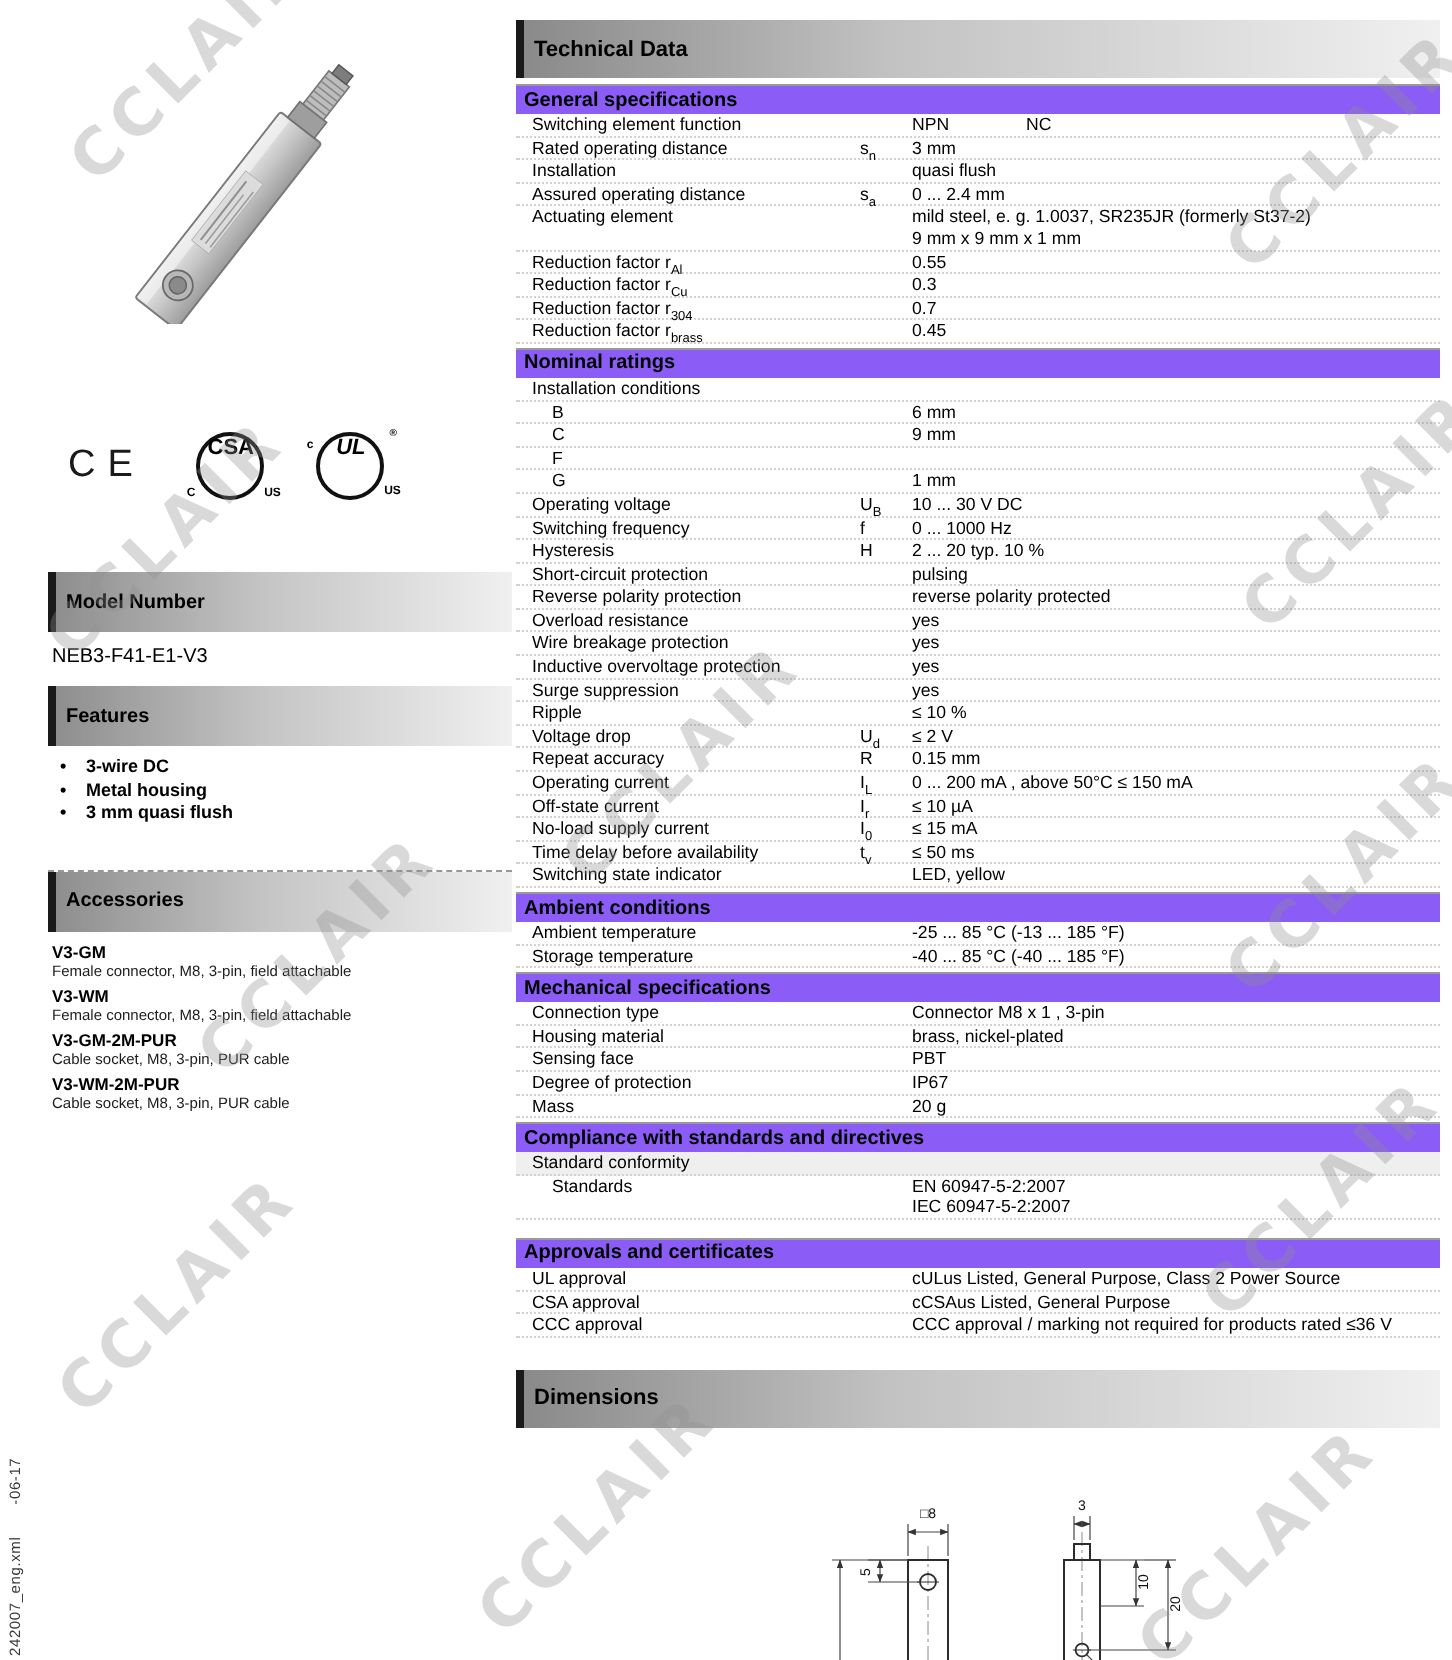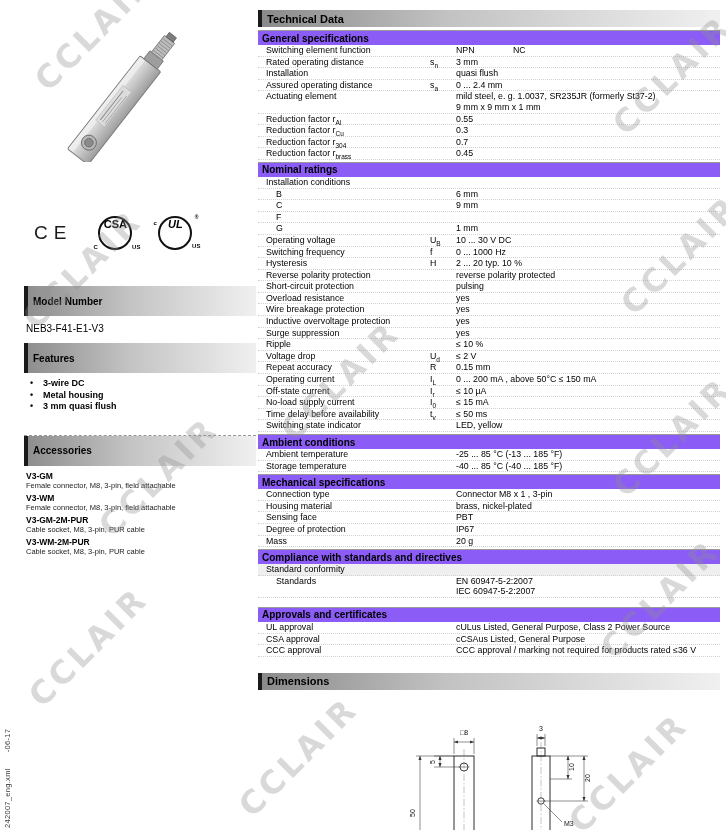--- a/index.html
+++ b/index.html
@@ -17,21 +17,21 @@
   .ce{font-size:19px;letter-spacing:6px;color:#1a1a1a}
   .lg-circ{position:relative;width:34px;height:34px;border:2.5px solid #111;border-radius:50%;
            display:flex;align-items:flex-start;justify-content:center;font-weight:bold;flex:0 0 auto}
   .lg-main{font-size:11px;font-weight:bold;font-style:italic}
   .lg-sm{position:absolute;font-size:6px;font-weight:bold;font-style:normal}
   .csa-c{left:-7px;bottom:-2px}.csa-us{right:-10px;bottom:-2px}
   .ul-c{left:-7px;top:2px}.ul-us{right:-10px;bottom:-1px}.ul-r{right:-8px;top:-4px;font-size:5px}
   .bar{height:30px;background:linear-gradient(90deg,#8e8e8e 0%,#c4c4c4 45%,#f0f0f0 100%);
        border-left:4px solid #1a1a1a;display:flex;align-items:center;padding-left:5px;
        font-weight:bold;font-size:10px}
-  .bar-lg{height:17px;font-size:11px;background:linear-gradient(90deg,#8a8a8a 0%,#c2c2c2 40%,#f0f0f0 100%)}
+  .bar-lg{height:29px;font-size:11px;background:linear-gradient(90deg,#8a8a8a 0%,#c2c2c2 40%,#f0f0f0 100%)}
   .model{font-weight:normal;font-size:10px;margin:7px 0 9px 2px}
   .features-list{margin:5px 0 0 6px}
   .feat{display:flex;gap:7px;font-weight:bold;font-size:9px;line-height:11.5px}
   .blt{width:6px}
   .dashes{border-top:1px dashed #979797;margin-top:22px}
   .acc-list{margin:5px 0 0 2px}
   .acc{margin-bottom:3px}
   .acc-name{font-weight:bold;font-size:8.5px;line-height:10px}
   .acc-desc{font-size:7.5px;color:#1c1c1c;line-height:9px;margin-bottom:3px}
   
@@ -324,33 +324,33 @@
   <div class="row">
     <div class="lbl"><span class="t">Hysteresis</span><sub></sub></div>
     <div class="sym"><span class="t">H</span><sub></sub></div>
     <div class="val">
       <span class="v1">2 ... 20 typ. 10  %</span>
       
     </div>
   </div>
 
   <div class="row">
+    <div class="lbl"><span class="t">Short-circuit protection</span><sub></sub></div>
+    <div class="sym"><span class="t"></span><sub></sub></div>
+    <div class="val">
+      <span class="v1">pulsing</span>
+      
+    </div>
+  </div>
+
+  <div class="row">
     <div class="lbl"><span class="t">Reverse polarity protection</span><sub></sub></div>
     <div class="sym"><span class="t"></span><sub></sub></div>
     <div class="val">
       <span class="v1">reverse polarity protected</span>
-      
-    </div>
-  </div>
-
-  <div class="row">
-    <div class="lbl"><span class="t">Short-circuit protection</span><sub></sub></div>
-    <div class="sym"><span class="t"></span><sub></sub></div>
-    <div class="val">
-      <span class="v1">pulsing</span>
       
     </div>
   </div>
 
   <div class="row">
     <div class="lbl"><span class="t">Overload resistance</span><sub></sub></div>
     <div class="sym"><span class="t"></span><sub></sub></div>
     <div class="val">
       <span class="v1">yes</span>
       

